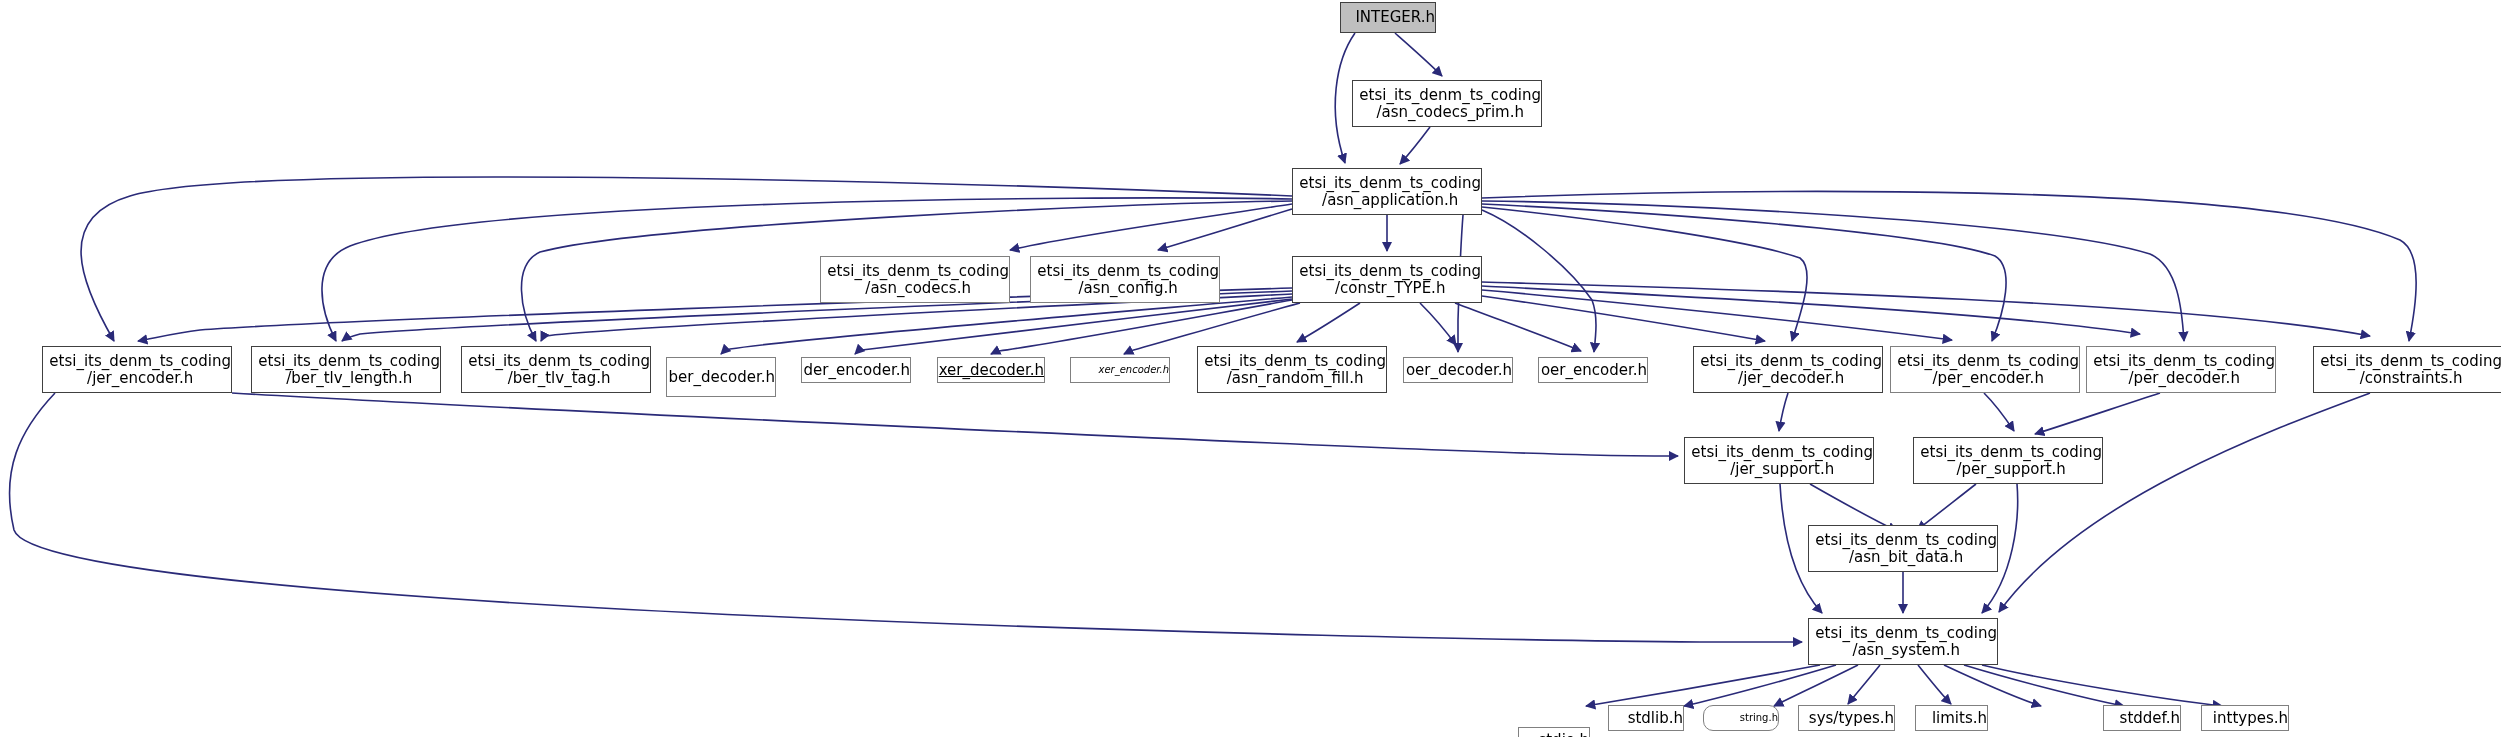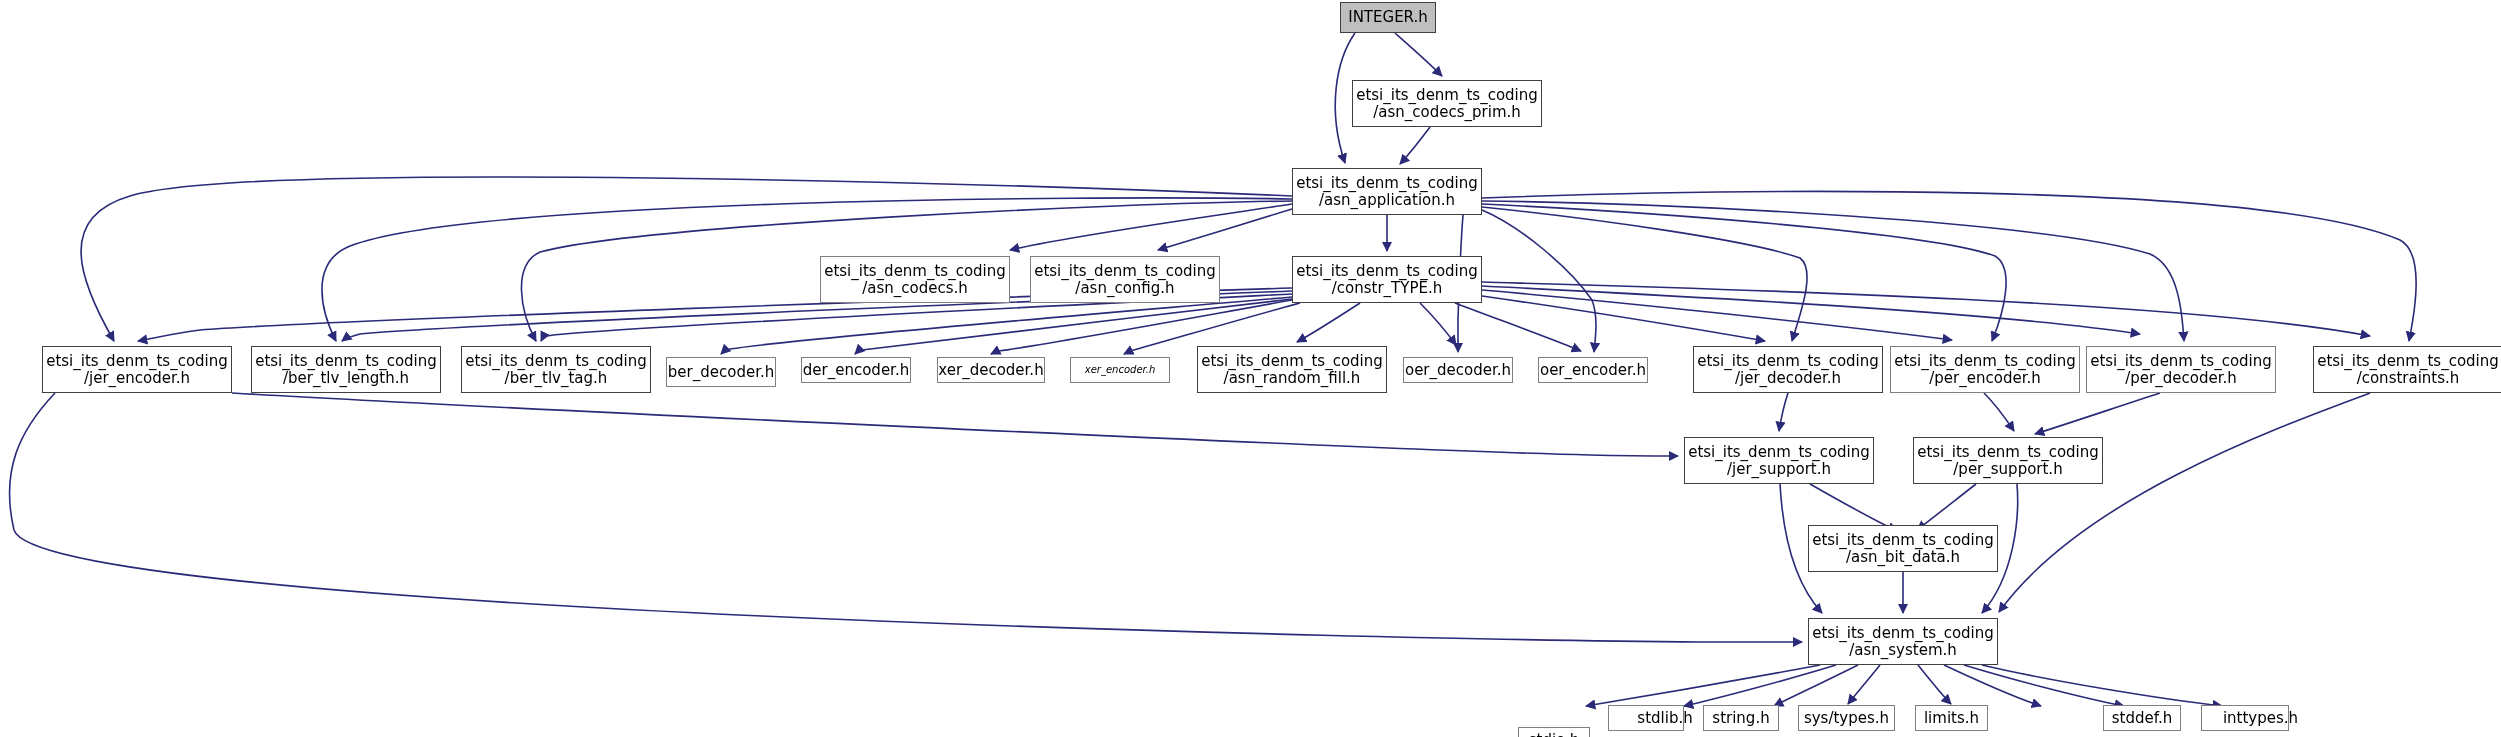--- a/index.html
+++ b/index.html
@@ -1,20 +1,20 @@
 <!DOCTYPE html>
 <html><head>
 <meta charset="utf-8">
 <style>
   html,body{margin:0;padding:0;background:#ffffff;}
   body{font-family:"DejaVu Sans","Liberation Sans",sans-serif;}
   #graph-root{position:relative;width:2501px;height:737px;background:#fff;overflow:hidden;}
   #edges{position:absolute;left:0;top:0;width:2501px;height:737px;}
   .node{position:absolute;box-sizing:border-box;display:flex;align-items:center;
-        justify-content:center;text-align:center;background:#ffffff;
+        justify-content:flex-end;text-align:center;background:#ffffff;
         border:1px solid #808080;color:#000000;line-height:1.12;
         font-family:"DejaVu Sans","Liberation Sans",sans-serif;white-space:pre;}
   .node.strong{border:1px solid #404040;}
   .node.root{background:#bfbfbf;border:1px solid #404040;}
   .node .lbl{display:block;}
 </style>
 </head>
 <body>
 
 <div id="graph-root">
@@ -86,23 +86,23 @@
       <div class="node" style="left: 1030px; top: 256px; width: 190px; height: 47px; font-size: 15px;"><span class="lbl">etsi_its_denm_ts_coding
 /asn_config.h</span></div>
       <div class="node strong" style="left: 1292px; top: 256px; width: 190px; height: 47px; font-size: 15px;"><span class="lbl">etsi_its_denm_ts_coding
 /constr_TYPE.h</span></div>
       <div class="node strong" style="left: 42px; top: 346px; width: 190px; height: 47px; font-size: 15px;"><span class="lbl">etsi_its_denm_ts_coding
 /jer_encoder.h</span></div>
       <div class="node strong" style="left: 251px; top: 346px; width: 190px; height: 47px; font-size: 15px;"><span class="lbl">etsi_its_denm_ts_coding
 /ber_tlv_length.h</span></div>
       <div class="node strong" style="left: 461px; top: 346px; width: 190px; height: 47px; font-size: 15px;"><span class="lbl">etsi_its_denm_ts_coding
 /ber_tlv_tag.h</span></div>
-      <div class="node" style="left: 666px; top: 357px; width: 110px; height: 30px; font-size: 15px;"><span class="lbl">ber_decoder.h</span></div>
+      <div class="node" style="left: 666px; top: 357px; width: 110px; height: 40px; font-size: 15px;"><span class="lbl">ber_decoder.h</span></div>
       <div class="node" style="left: 801px; top: 357px; width: 110px; height: 26px; font-size: 15px;"><span class="lbl">der_encoder.h</span></div>
-      <div class="node" style="left: 937px; top: 357px; width: 108px; height: 26px; font-size: 15px;"><span class="lbl">xer_decoder.h</span></div>
+      <div class="node" style="left: 937px; top: 357px; width: 108px; height: 26px; font-size: 15px; text-decoration: underline;"><span class="lbl">xer_decoder.h</span></div>
       <div class="node" style="left: 1070px; top: 357px; width: 100px; height: 26px; font-size: 10px; font-style: italic;"><span class="lbl">xer_encoder.h</span></div>
       <div class="node strong" style="left: 1197px; top: 346px; width: 190px; height: 47px; font-size: 15px;"><span class="lbl">etsi_its_denm_ts_coding
 /asn_random_fill.h</span></div>
       <div class="node" style="left: 1403px; top: 357px; width: 110px; height: 26px; font-size: 15px;"><span class="lbl">oer_decoder.h</span></div>
       <div class="node" style="left: 1538px; top: 357px; width: 110px; height: 26px; font-size: 15px;"><span class="lbl">oer_encoder.h</span></div>
       <div class="node strong" style="left: 1693px; top: 346px; width: 190px; height: 47px; font-size: 15px;"><span class="lbl">etsi_its_denm_ts_coding
 /jer_decoder.h</span></div>
       <div class="node" style="left: 1890px; top: 346px; width: 190px; height: 47px; font-size: 15px;"><span class="lbl">etsi_its_denm_ts_coding
 /per_encoder.h</span></div>
       <div class="node" style="left: 2086px; top: 346px; width: 190px; height: 47px; font-size: 15px;"><span class="lbl">etsi_its_denm_ts_coding
@@ -112,20 +112,20 @@
       <div class="node strong" style="left: 1684px; top: 437px; width: 190px; height: 47px; font-size: 15px;"><span class="lbl">etsi_its_denm_ts_coding
 /jer_support.h</span></div>
       <div class="node strong" style="left: 1913px; top: 437px; width: 190px; height: 47px; font-size: 15px;"><span class="lbl">etsi_its_denm_ts_coding
 /per_support.h</span></div>
       <div class="node strong" style="left: 1808px; top: 525px; width: 190px; height: 47px; font-size: 15px;"><span class="lbl">etsi_its_denm_ts_coding
 /asn_bit_data.h</span></div>
       <div class="node strong" style="left: 1808px; top: 618px; width: 190px; height: 47px; font-size: 15px;"><span class="lbl">etsi_its_denm_ts_coding
 /asn_system.h</span></div>
       <div class="node" style="left: 1518px; top: 727px; width: 72px; height: 26px; font-size: 15px;"><span class="lbl">stdio.h</span></div>
       <div class="node" style="left: 1608px; top: 705px; width: 76px; height: 26px; font-size: 15px; padding-left: 38px;"><span class="lbl">stdlib.h</span></div>
-      <div class="node" style="left: 1703px; top: 705px; width: 76px; height: 26px; font-size: 15px;"><span class="lbl">string.h</span></div>
+      <div class="node" style="left: 1703px; top: 705px; width: 76px; height: 26px; font-size: 10px; border-radius: 10px;"><span class="lbl">string.h</span></div>
       <div class="node" style="left: 1798px; top: 705px; width: 97px; height: 26px; font-size: 15px;"><span class="lbl">sys/types.h</span></div>
       <div class="node" style="left: 1915px; top: 705px; width: 73px; height: 26px; font-size: 15px;"><span class="lbl">limits.h</span></div>
       <div class="node" style="left: 2006px; top: 705px; width: 97px; height: 26px; font-size: 15px; margin-top: 36px;"><span class="lbl">stdarg.h</span></div>
       <div class="node" style="left: 2103px; top: 705px; width: 78px; height: 26px; font-size: 15px;"><span class="lbl">stddef.h</span></div>
       <div class="node" style="left: 2201px; top: 705px; width: 88px; height: 26px; font-size: 15px; padding-left: 31px;"><span class="lbl">inttypes.h</span></div>
     </div>
 </div>
 
 </body></html>

